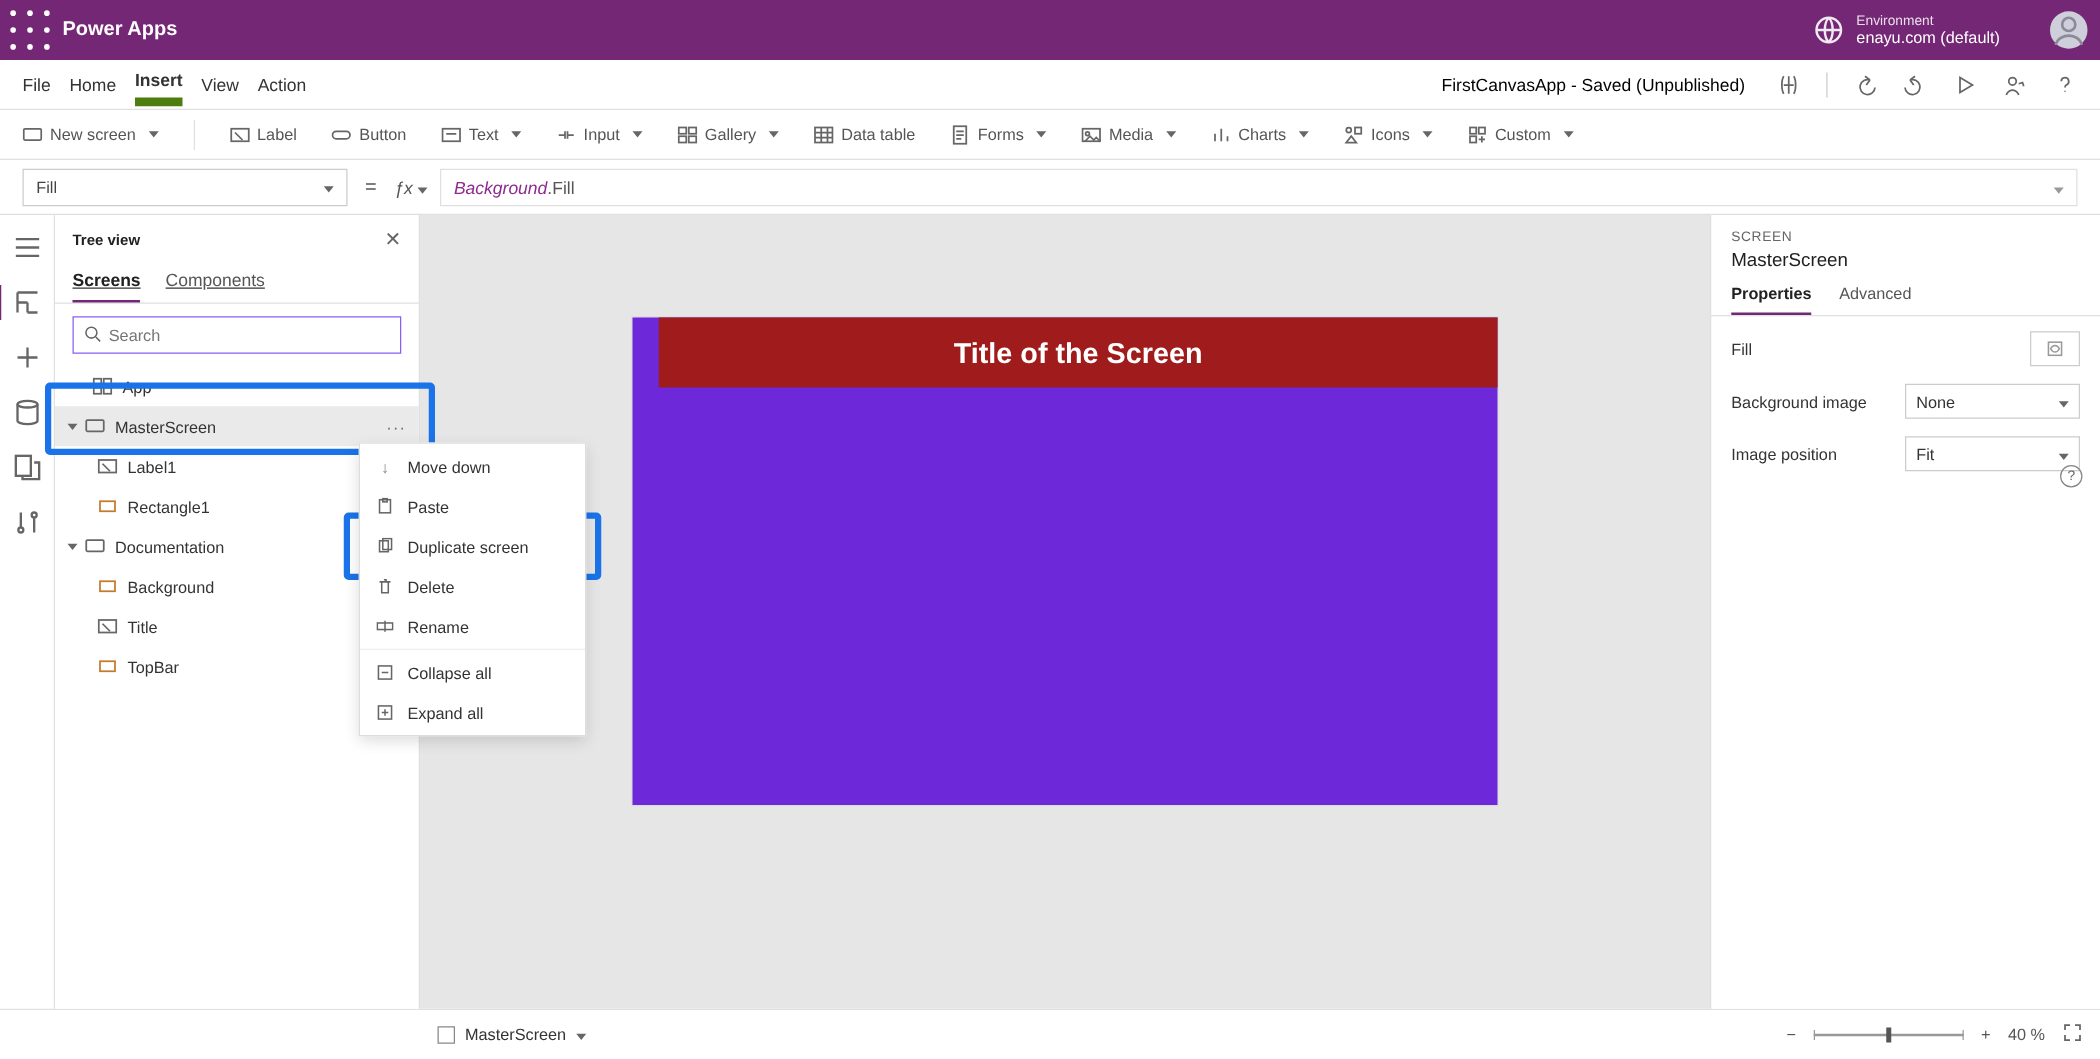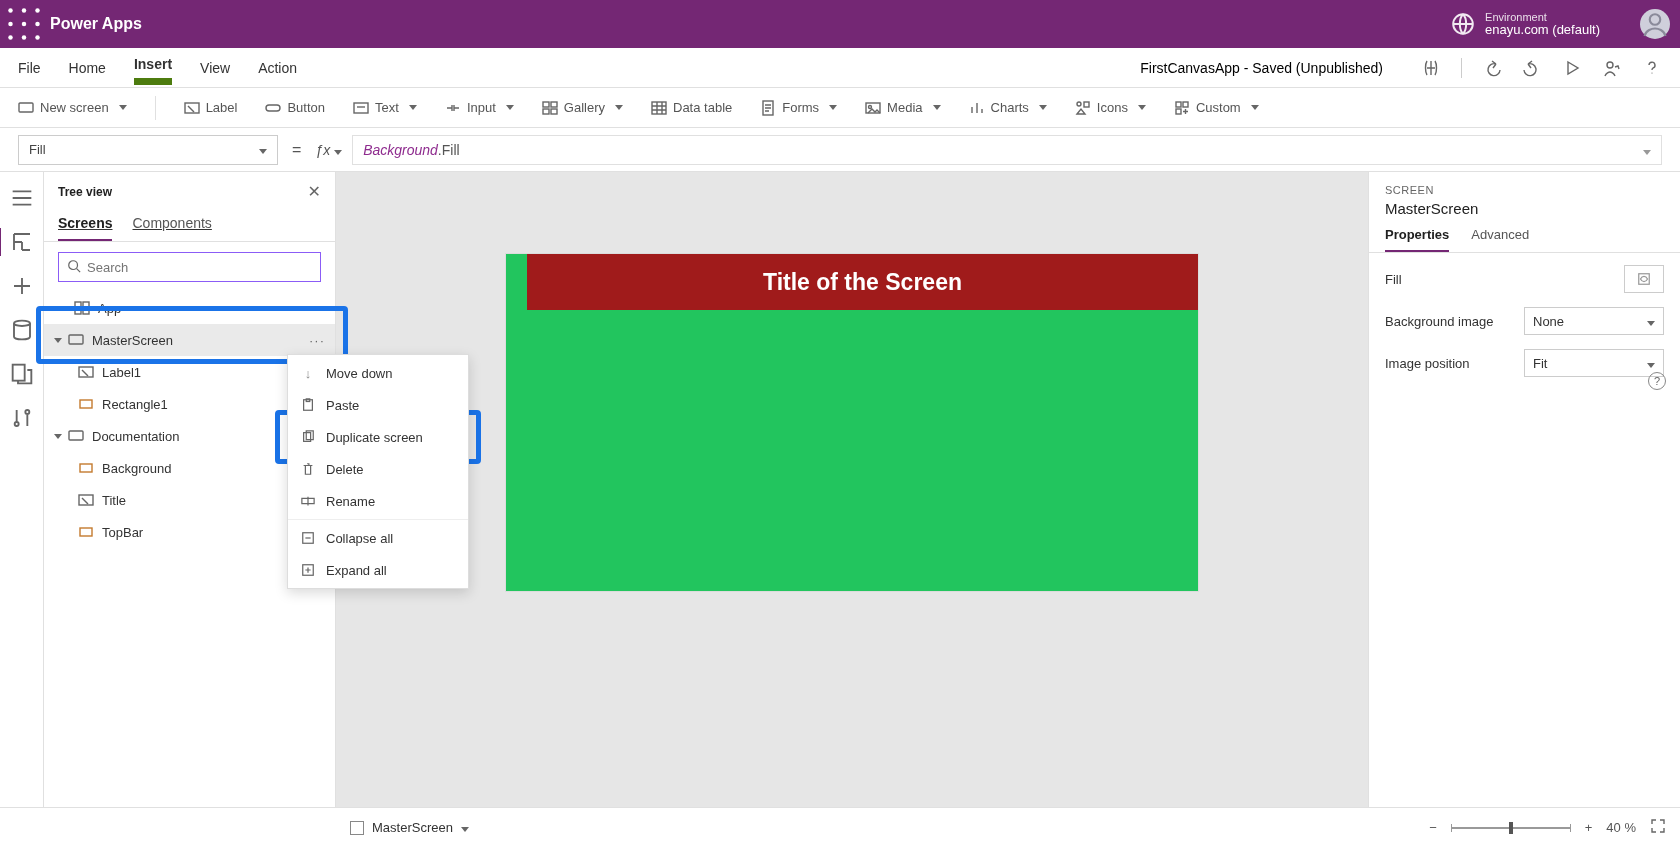--- a/index.html
+++ b/index.html
@@ -10,21 +10,21 @@
   .waffle { width: 36px; height: 36px; display: flex; align-items: center; justify-content: center; font-size: 16px; }
   .brand { font-weight: 600; font-size: 16px; margin-left: 8px; }
   .top-bar-spacer { flex: 1; }
   .env-icon { width: 28px; height: 28px; display: flex; align-items: center; justify-content: center; opacity: .9; }
   .env-block { display: flex; flex-direction: column; margin: 0 40px 0 8px; line-height: 1.1; }
   .env-label { font-size: 11px; opacity: .85; }
   .env-value { font-size: 13px; }
   .avatar { width: 30px; height: 30px; border-radius: 50%; background: #cfcfdb; display: flex; align-items: center; justify-content: center; }
 
   
-  .menu-bar { height: 40px; border-bottom: 1px solid #e0e0e0; display: flex; align-items: center; padding: 0 18px; gap: 28px; color: #333; }
+  .menu-bar { height: 40px; border-bottom: 1px solid #e0e0e0; display: flex; align-items: center; padding: 0 18px; gap: 15px; color: #333; }
   .menu-item { font-size: 14px; color: #333; cursor: pointer; padding: 6px 0; }
   .menu-item.active { font-weight: 600; border-bottom: 7px solid #4d7c0f; }
   .menu-bar-spacer { flex: 1; }
   .menu-status { color: #000000; font-size: 14px; margin-right: 10px; }
   .menu-icons { display: flex; align-items: center; gap: 20px; color: #555; }
   .menu-icon { width: 20px; height: 20px; display:flex; align-items:center; justify-content:center; }
   .vsep { width: 1px; height: 20px; background: #ccc; }
 
   
   .ribbon { height: 40px; border-bottom: 1px solid #e0e0e0; display: flex; align-items: center; padding: 0 18px; gap: 28px; color: #555; }
@@ -72,21 +72,21 @@
   .row-master { background:#eaeaea; }
   .indent1 { padding-left: 10px; }
   .indent2 { padding-left: 34px; }
 
   .highlight-master { position:absolute; border:5px solid #1a73e8; border-radius:4px; pointer-events:none; }
   .hl1 { left:36px; top:306px; width:312px; height:58px; }
   .hl2 { left:275px; top:410px; width:206px; height:54px; }
 
   
   .canvas-area { flex:1; background:#e6e6e6; display:flex; align-items:flex-start; justify-content:center; padding-top:82px; position:relative; }
-  .canvas-frame { width:692px; height:337px; background:#22c55e; box-shadow:0 0 0 1px #dcdcdc;padding-left:21px; }
+  .canvas-frame { width:692px; height:390px; background:#6d28d9; box-shadow:0 0 0 1px #dcdcdc;padding-left:21px; }
   .canvas-title-bar { height:56px; background:#a01b1b; color:#fff; font-size:23px; font-weight:700; display:flex; align-items:center; justify-content:center; }
 
   
   .context-menu { position:absolute; left:287px; top:354px; width:182px; background:#fff; border:1px solid #ddd; box-shadow:0 4px 12px rgba(0,0,0,.15); padding:2px 0; z-index:50; }
   .cm-item { height:32px; display:flex; align-items:center; gap:10px; padding:0 12px; font-size:13px; color:#333; cursor:pointer; }
   .cm-item .cm-ic { width:16px; height:16px; display:flex; align-items:center; justify-content:center; color:#888; }
   .cm-sep { height:1px; background:#eee; margin:2px 0; }
 
   
   .prop-pane { width:312px; border-left:1px solid #e0e0e0; background:#fff; display:flex; flex-direction:column; }

